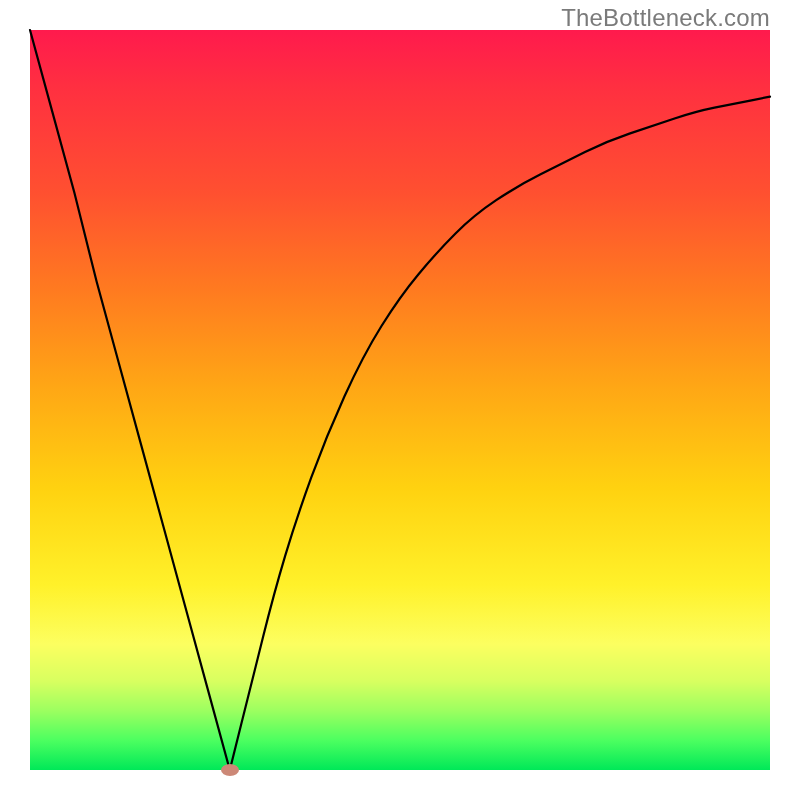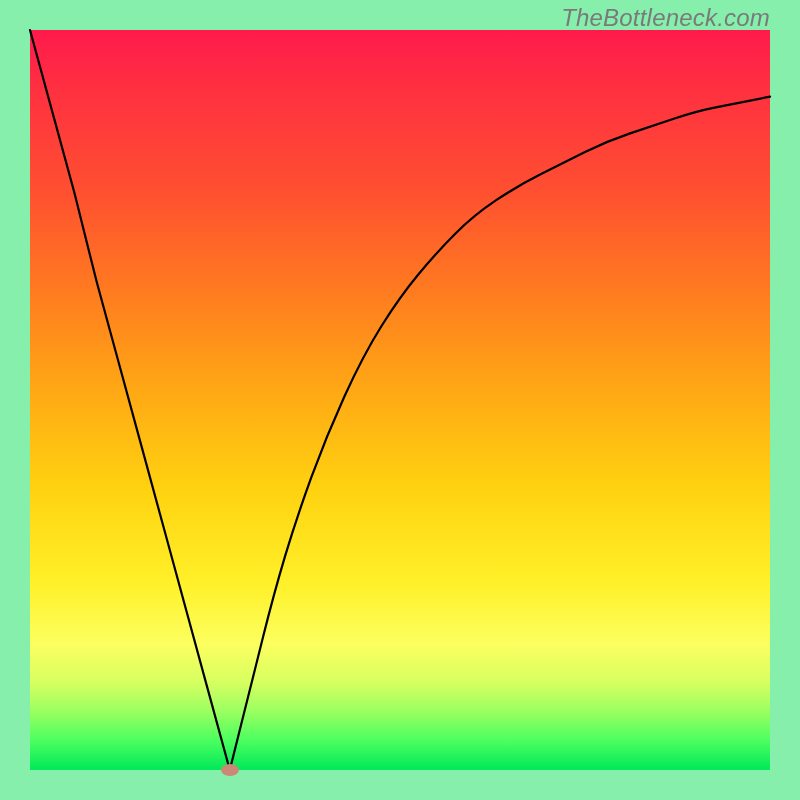--- a/index.html
+++ b/index.html
@@ -8,22 +8,21 @@
     width: 800px;
     height: 800px;
     overflow: hidden;
     background: #000;
     font-family: Arial, Helvetica, sans-serif;
   }
   .frame {
     position: relative;
     width: 800px;
     height: 800px;
-    background: #86efac;
-    font-style: italic;
+    background: #ffffff;
   }
   .plot-area {
     position: absolute;
     left: 30px;
     top: 30px;
     width: 740px;
     height: 740px;
     
     background: linear-gradient(
       to bottom,

